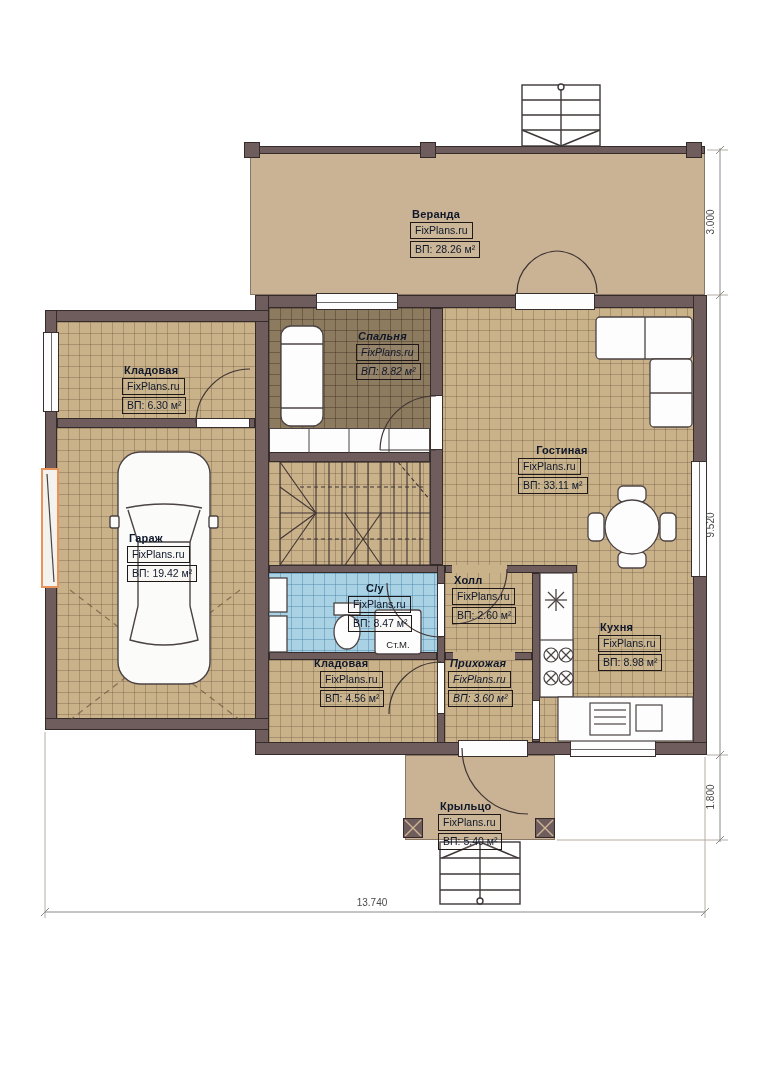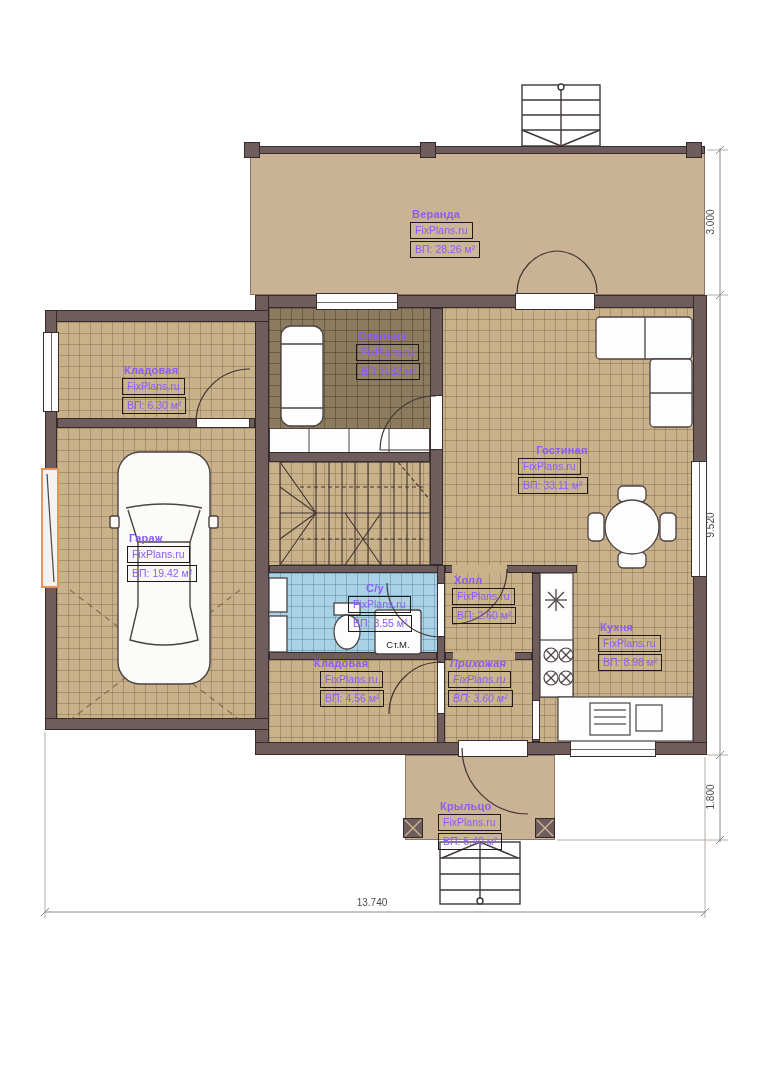--- a/index.html
+++ b/index.html
@@ -24,21 +24,21 @@
   .post{background:#6f5c5c;border:1px solid #342a2a;z-index:11;}
   
   .window{background:#fdfdfd;border:1px solid #3a2f2f;z-index:12;}
   .window.h:after{content:"";position:absolute;left:0;right:0;top:50%;border-top:1px solid #6a6a6a;}
   .window.v:after{content:"";position:absolute;top:0;bottom:0;left:50%;border-left:1px solid #6a6a6a;}
   .opening{background:#fdfdfd;border:1px solid #3a2f2f;z-index:12;}
   .gap-tan{background:#c9b18a;z-index:12;}
   .garage-door{background:#f4f2ee;border:2px solid #e8935a;z-index:13;}
   .cabinets{background:#fdfdfd;border:1px solid #4c4444;z-index:6;}
   
-  .room-label{position:absolute;z-index:30;color:#8b5cf6;}
+  .room-label{position:absolute;z-index:30;color:#0f172a;}
   .rl-title{font-size:11px;font-weight:bold;letter-spacing:.2px;margin:0 0 1px 2px;white-space:nowrap;}
   .rl-box{border:1px solid #1f1818;padding:0 4px;font-size:10.5px;line-height:15px;margin-top:2px;
           background:rgba(230,220,200,0.10);width:max-content;white-space:nowrap;}
   svg text{font-family:"Liberation Sans",sans-serif;}
   .dim-label{fill:#4a4a4a;font-size:10px;}
 </style>
 </head>
 <body>
 
 <div id="plan">
@@ -271,21 +271,21 @@
         <line x1="701" y1="916" x2="709" y2="908"></line>
     </g>
     <text class="dim-label" x="372" y="906" text-anchor="middle">13.740</text>
   </svg>
 
   <div class="room-label" style="left:410px;top:208px;">
     <div class="rl-title">Веранда</div>
     <div class="rl-box">FixPlans.ru</div>
     <div class="rl-box">ВП: 28.26 м²</div>
   </div>
-  <div class="room-label" style="left:356px;top:330px;">
+  <div class="room-label" style="left:356px;top:330px;font-style:italic;">
     <div class="rl-title">Спальня</div>
     <div class="rl-box">FixPlans.ru</div>
     <div class="rl-box">ВП: 8.82 м²</div>
   </div>
   <div class="room-label" style="left:122px;top:364px;">
     <div class="rl-title">Кладовая</div>
     <div class="rl-box">FixPlans.ru</div>
     <div class="rl-box">ВП: 6.30 м²</div>
   </div>
   <div class="room-label" style="left:518px;top:444px;text-align:right;">
@@ -294,21 +294,21 @@
     <div class="rl-box">ВП: 33.11 м²</div>
   </div>
   <div class="room-label" style="left:127px;top:532px;">
     <div class="rl-title">Гараж</div>
     <div class="rl-box">FixPlans.ru</div>
     <div class="rl-box">ВП: 19.42 м²</div>
   </div>
   <div class="room-label" style="left:330px;top:582px;padding-left:18px;">
     <div class="rl-title" style="margin-left:18px;">С/у</div>
     <div class="rl-box">FixPlans.ru</div>
-    <div class="rl-box">ВП: 3.55 м²</div>
+    <div class="rl-box">ВП: 8.47 м²</div>
   </div>
   <div class="room-label" style="left:452px;top:574px;">
     <div class="rl-title">Холл</div>
     <div class="rl-box">FixPlans.ru</div>
     <div class="rl-box">ВП: 2.60 м²</div>
   </div>
   <div class="room-label" style="left:598px;top:621px;">
     <div class="rl-title">Кухня</div>
     <div class="rl-box">FixPlans.ru</div>
     <div class="rl-box">ВП: 8.98 м²</div>

